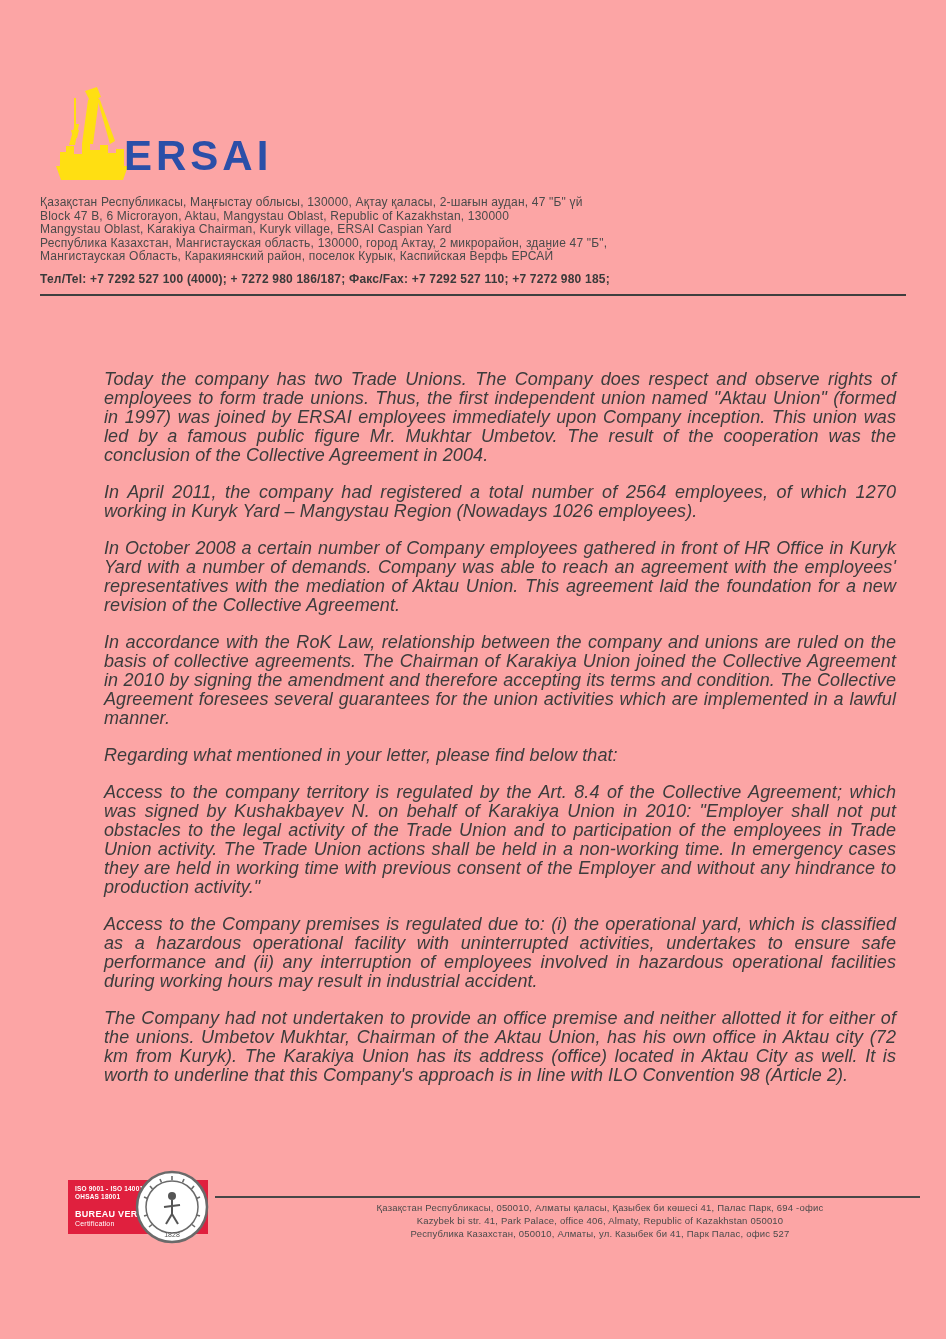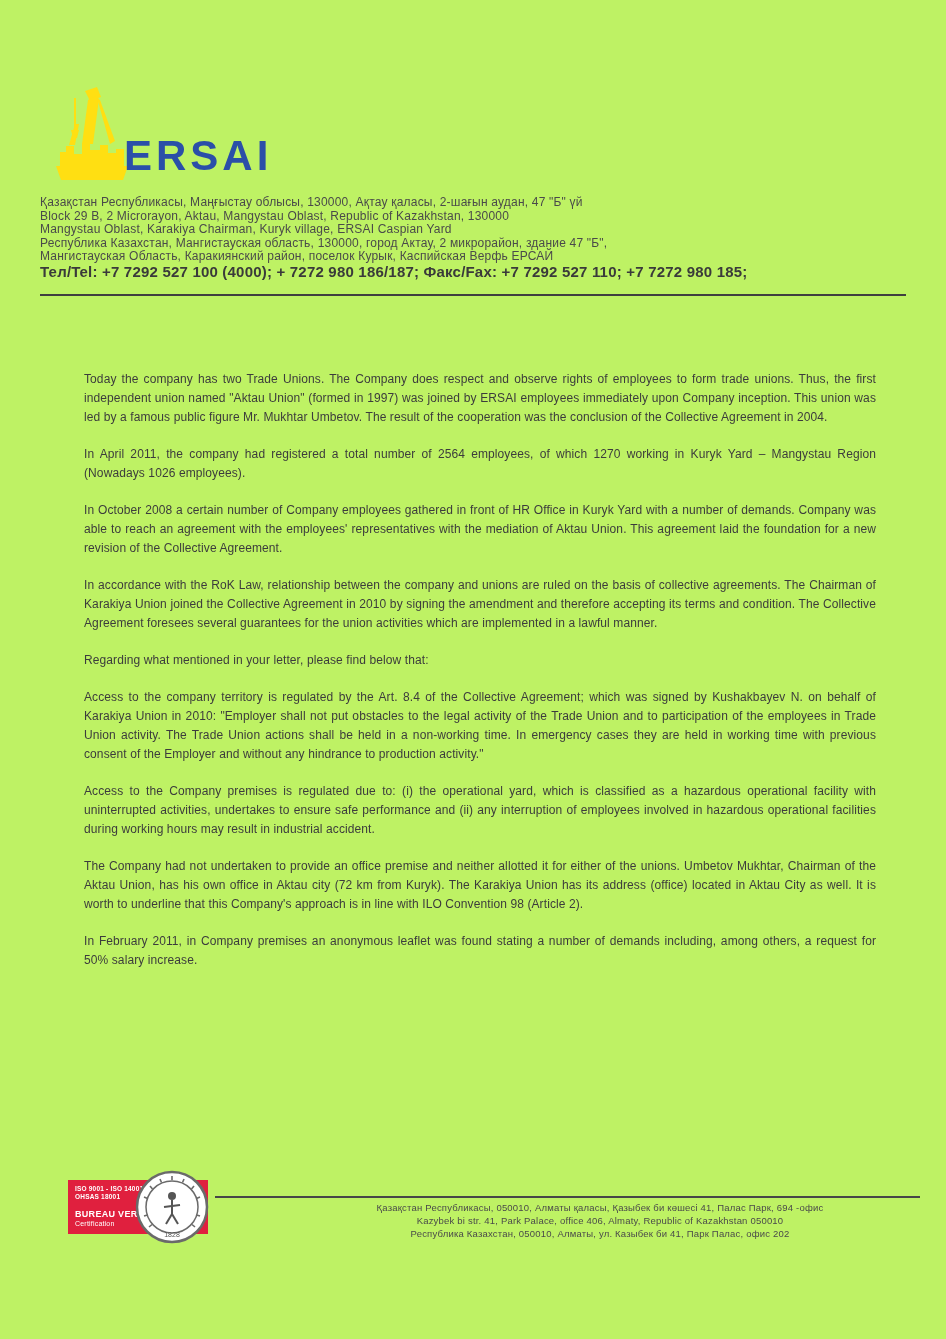--- a/index.html
+++ b/index.html
@@ -1,50 +1,50 @@
 <!DOCTYPE html>
 <html><head>
 <meta charset="utf-8">
 <style>
   html,body{margin:0;padding:0;background:#ffffff;}
   .page{
     position:relative;
     width:946px;height:1339px;
-    background:#bef264;
+    background:#fca5a5;
     font-family:"Liberation Sans", sans-serif;
     color:#3b3b3b;
     overflow:hidden;
   }
   
   .logo-wrap{position:absolute;left:52px;top:84px;width:320px;height:100px;}
   .crane-svg{position:absolute;left:0;top:0;}
   .logo-text{
     position:absolute;left:72px;top:48px;
     font-size:42px;font-weight:bold;color:#2b4fa8;
     letter-spacing:4px;
   }
   .addr-block{
     position:absolute;left:40px;top:196px;
     font-size:12px;line-height:13.5px;color:#4a4a4a;
     letter-spacing:0.2px;white-space:nowrap;
   }
   .tel-line{
-    position:absolute;left:40px;top:263px;
-    font-size:15px;font-weight:bold;color:#3a3a3a;
+    position:absolute;left:40px;top:272px;
+    font-size:12px;font-weight:bold;color:#3a3a3a;
     letter-spacing:0.2px;white-space:nowrap;
   }
   .header-rule{
     position:absolute;left:40px;top:294px;width:866px;height:2px;
     background:#3f3f3f;
   }
   
   .letter-body{
-    position:absolute;left:84px;top:370px;width:792px;
-    font-size:12px;line-height:19px;text-align:justify;
-    color:#3c3c3c;letter-spacing:0.1px;
+    position:absolute;left:104px;top:370px;width:792px;
+    font-size:18px;line-height:19px;text-align:justify;
+    color:#3c3c3c;letter-spacing:0.1px;font-style:italic;
   }
   .letter-body p{margin:0 0 18px 0;}
   .letter-body p.tight{margin-top:-18px;}
   
   .bv-box{
     position:absolute;left:68px;top:1180px;width:140px;height:54px;
     background:#e0203e;color:#ffffff;
     padding:5px 0 0 7px;box-sizing:border-box;
   }
   .bv-iso{font-size:6.5px;font-weight:bold;line-height:8px;letter-spacing:0.2px;}
@@ -83,40 +83,39 @@
         <polygon points="8,82 8,68 14,68 14,62 22,62 22,70 30,70 30,59 38,59 38,66 48,66 48,61 56,61 56,69 64,69 64,65 72,65 72,82"></polygon>
 
         <polygon points="4,82 76,82 71,96 9,96"></polygon>
       </g>
     </svg>
     <div class="logo-text">ERSAI</div>
   </div>
 
   <div class="addr-block">
     <div>Қазақстан Республикасы, Маңғыстау облысы, 130000, Ақтау қаласы, 2-шағын аудан, 47 "Б" үй</div>
-    <div>Block 29 B, 2 Microrayon, Aktau, Mangystau Oblast, Republic of Kazakhstan, 130000</div>
+    <div>Block 47 B, 6 Microrayon, Aktau, Mangystau Oblast, Republic of Kazakhstan, 130000</div>
     <div>Mangystau Oblast, Karakiya Chairman, Kuryk village, ERSAI Caspian Yard</div>
     <div>Республика Казахстан, Мангистауская область, 130000, город Актау, 2 микрорайон, здание 47 "Б",</div>
     <div>Мангистауская Область, Каракиянский район, поселок Курык, Каспийская Верфь ЕРСАЙ</div>
   </div>
 
   <div class="tel-line">Тел/Tel: +7 7292 527 100 (4000); + 7272 980 186/187; Факс/Fax: +7 7292 527 110; +7 7272 980 185;</div>
 
   <div class="header-rule"></div>
 
   <div class="letter-body">
     <p>Today the company has two Trade Unions. The Company does respect and observe rights of employees to form trade unions. Thus, the first independent union named "Aktau Union" (formed in 1997) was joined by ERSAI employees immediately upon Company inception. This union was led by a famous public figure Mr. Mukhtar Umbetov. The result of the cooperation was the conclusion of the Collective Agreement in 2004.</p>
     <p>In April 2011, the company had registered a total number of 2564 employees, of which 1270 working in Kuryk Yard – Mangystau Region (Nowadays 1026 employees).</p>
     <p>In October 2008 a certain number of Company employees gathered in front of HR Office in Kuryk Yard with a number of demands.  Company was able to reach an agreement with the employees' representatives with the mediation of Aktau Union. This agreement laid the foundation for a new revision of the Collective Agreement.</p>
     <p>In accordance with the RoK Law, relationship between the company and unions are ruled on the basis of collective agreements. The Chairman of Karakiya Union joined the Collective Agreement in 2010 by signing the amendment and therefore accepting its terms and condition. The Collective Agreement foresees several guarantees for the union activities which are implemented in a lawful manner.</p>
     <p>Regarding what mentioned in your letter, please find below that:</p>
     <p>Access to the company territory is regulated by the Art. 8.4 of the Collective Agreement; which was signed by Kushakbayev N. on behalf of Karakiya Union in 2010: "Employer shall not put obstacles to the legal activity of the Trade Union and to participation of the employees in Trade Union activity. The Trade Union actions shall be held in a non-working time. In emergency cases they are held in working time with previous consent of the Employer and without any hindrance to production activity."</p>
     <p>Access to the Company premises is regulated due to: (i) the operational yard, which is classified as a hazardous operational facility with uninterrupted activities, undertakes to ensure safe performance and (ii) any interruption of employees involved in hazardous operational facilities during working hours may result in industrial accident.</p>
     <p>The Company had not undertaken to provide an office premise and neither allotted it for either of the unions. Umbetov Mukhtar, Chairman of the Aktau Union, has his own office in Aktau city (72 km from Kuryk). The Karakiya Union has its address (office) located in Aktau City as well. It is worth to underline that this Company's approach is in line with ILO Convention 98 (Article 2).</p>
-    <p>In February 2011, in Company premises an anonymous leaflet was found stating a number of demands including, among others, a request for 50% salary increase.</p>
   </div>
 
   <div class="bv-box">
     <div class="bv-iso">ISO 9001 - ISO 14001</div>
     <div class="bv-iso">OHSAS 18001</div>
     <div class="bv-brand">BUREAU VERITAS</div>
     <div class="bv-cert">Certification</div>
   </div>
 
   <svg class="bv-seal" width="76" height="76" viewBox="0 0 76 76">
@@ -145,16 +144,16 @@
       <line x1="38" y1="45" x2="44" y2="55"></line>
     </g>
     <text x="38" y="68" text-anchor="middle" font-size="7" fill="#555555" font-family="Liberation Sans, sans-serif">1828</text>
   </svg>
 
   <div class="footer-rule"></div>
 
   <div class="footer-addr">
     <div>Қазақстан Республикасы, 050010, Алматы қаласы, Қазыбек би көшесі 41, Палас Парк, 694 -офис</div>
     <div>Kazybek bi str. 41, Park Palace, office 406, Almaty, Republic of Kazakhstan 050010</div>
-    <div>Республика Казахстан, 050010, Алматы, ул. Казыбек би 41, Парк Палас, офис 202</div>
+    <div>Республика Казахстан, 050010, Алматы, ул. Казыбек би 41, Парк Палас, офис 527</div>
   </div>
 
 </div>
 
 </body></html>

